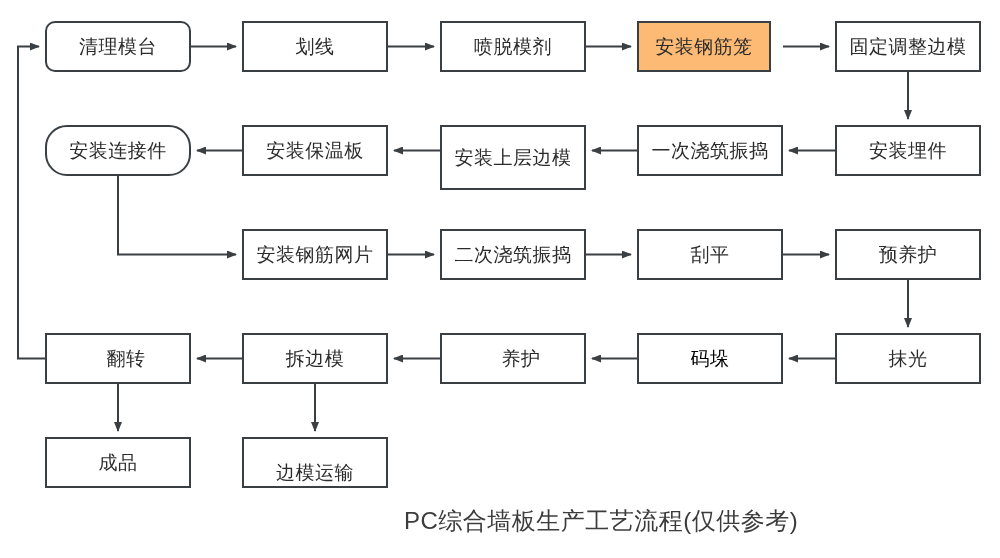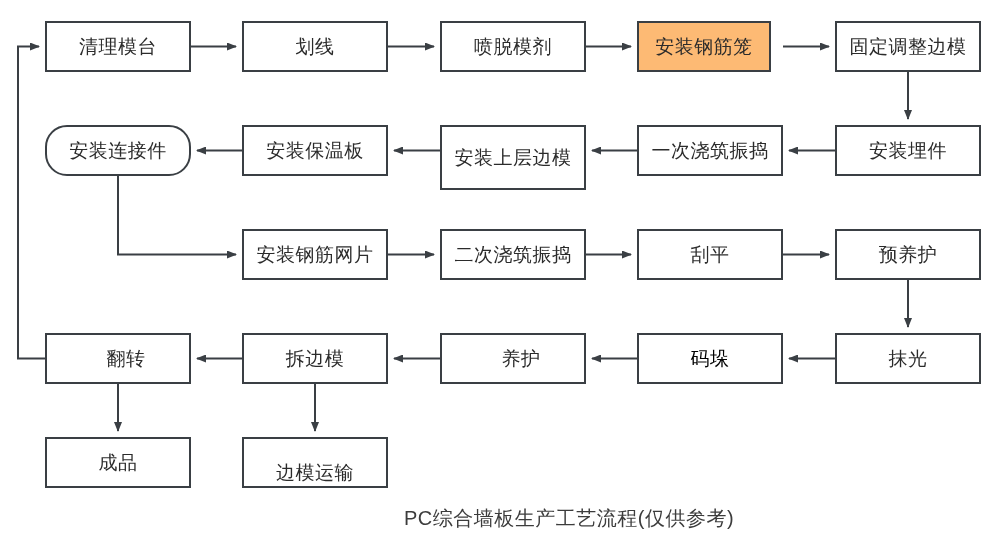--- a/index.html
+++ b/index.html
@@ -38,21 +38,21 @@
     display: flex;
     align-items: center;
     justify-content: center;
     font-size: 19px;
     letter-spacing: 0.5px;
     color: #2b2b2b;
     white-space: nowrap;
   }
   .caption {
     position: absolute;
-    font-size: 20px;
+    font-size: 24px;
     color: #3c3c3c;
     white-space: nowrap;
     letter-spacing: 0.5px;
   }
 </style>
 </head>
 <body style="background: rgb(255, 255, 255);">
 
 <div id="flow-root">
 
@@ -81,21 +81,21 @@
         <path d="M637,358.5 L592,358.5" fill="none" stroke="#3a3f44" stroke-width="2" marker-end="url(#arrow-r)"></path>
         <path d="M440,358.5 L394,358.5" fill="none" stroke="#3a3f44" stroke-width="2" marker-end="url(#arrow-r)"></path>
         <path d="M242,358.5 L197,358.5" fill="none" stroke="#3a3f44" stroke-width="2" marker-end="url(#arrow-r)"></path>
         <path d="M118,384 L118,431" fill="none" stroke="#3a3f44" stroke-width="2" marker-end="url(#arrow-r)"></path>
         <path d="M315,384 L315,431" fill="none" stroke="#3a3f44" stroke-width="2" marker-end="url(#arrow-r)"></path>
         <path d="M45,358.5 L18,358.5 L18,46.5 L39,46.5" fill="none" stroke="#3a3f44" stroke-width="2" marker-end="url(#arrow-r)"></path>
       </g>
   </svg>
 
   <div id="node-layer">
-      <div class="node" style="left: 45px; top: 21px; width: 146px; height: 51px; border-color: rgb(58, 63, 68); background: rgb(255, 255, 255); color: rgb(43, 43, 43);">
+      <div class="node" style="left: 45px; top: 21px; width: 146px; height: 51px; border-color: rgb(58, 63, 68); background: rgb(255, 255, 255); color: rgb(43, 43, 43); border-radius: 10px;">
         <span>清理模台</span>
       </div>
       <div class="node" style="left: 242px; top: 21px; width: 146px; height: 51px; border-color: rgb(58, 63, 68); background: rgb(255, 255, 255); color: rgb(43, 43, 43);">
         <span>划线</span>
       </div>
       <div class="node" style="left: 440px; top: 21px; width: 146px; height: 51px; border-color: rgb(58, 63, 68); background: rgb(255, 255, 255); color: rgb(43, 43, 43);">
         <span>喷脱模剂</span>
       </div>
       <div class="node" style="left: 637px; top: 21px; width: 134px; height: 51px; border-color: rgb(58, 63, 68); background: #fdba74; color: rgb(43, 43, 43);">
         <span>安装钢筋笼</span>

